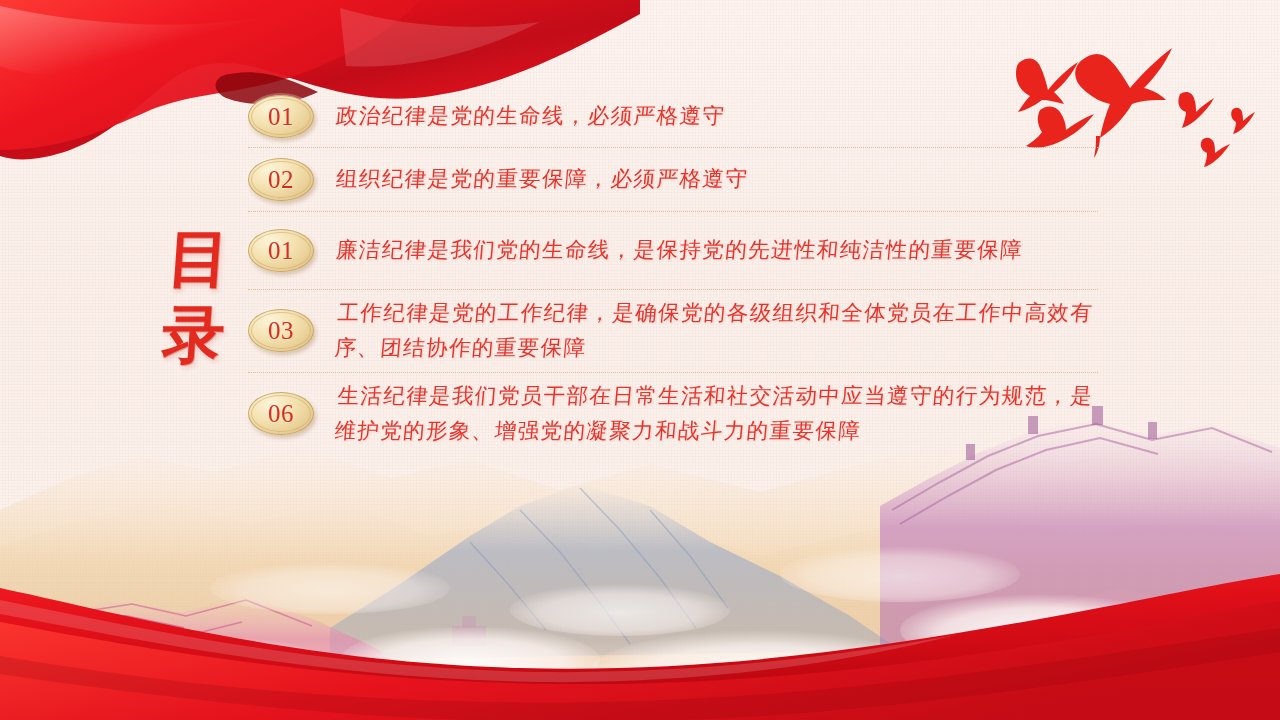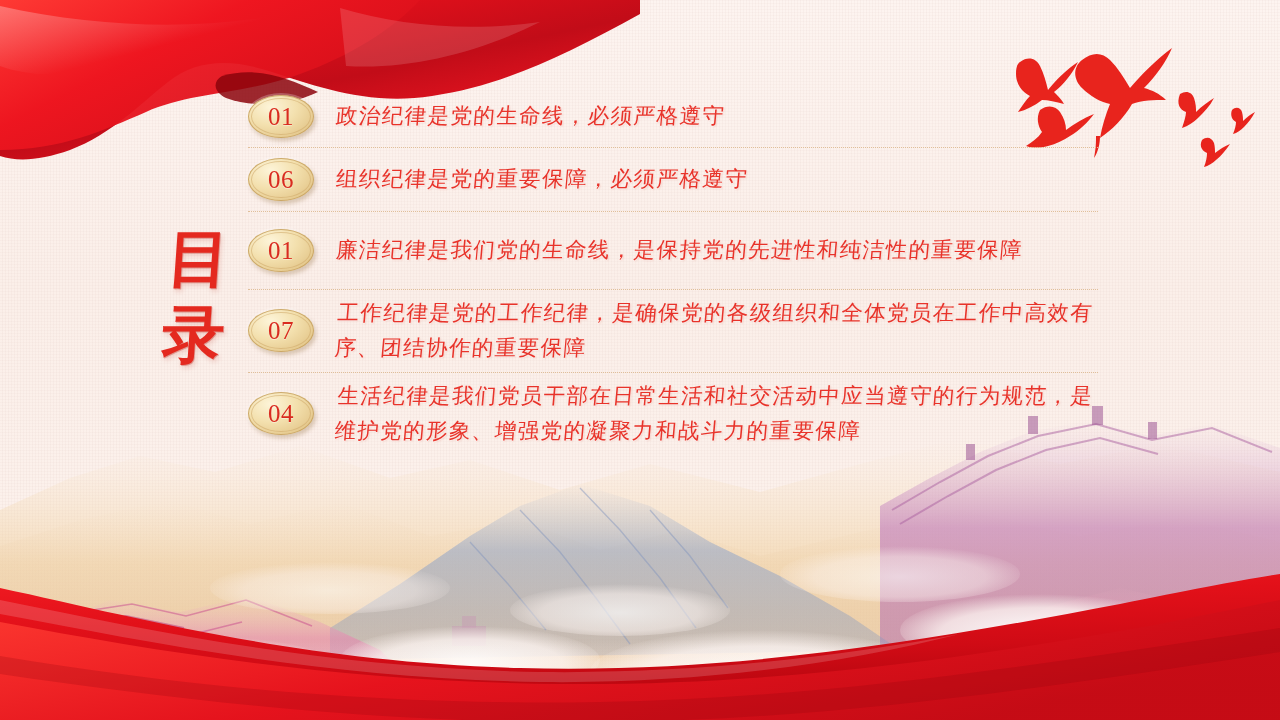--- a/index.html
+++ b/index.html
@@ -317,41 +317,41 @@
 
     <div class="toc-row r1">
       <div class="badge">
         <span class="badge-num">01</span>
       </div>
       <div class="toc-text">政治纪律是党的生命线，必须严格遵守</div>
     </div>
 
     <div class="toc-row r2">
       <div class="badge">
+        <span class="badge-num">02</span>
+      </div>
+      <div class="toc-text">组织纪律是党的重要保障，必须严格遵守</div>
+    </div>
+
+    <div class="toc-row r3">
+      <div class="badge">
+        <span class="badge-num">01</span>
+      </div>
+      <div class="toc-text">廉洁纪律是我们党的生命线，是保持党的先进性和纯洁性的重要保障</div>
+    </div>
+
+    <div class="toc-row r4">
+      <div class="badge">
+        <span class="badge-num">03</span>
+      </div>
+      <div class="toc-text">工作纪律是党的工作纪律，是确保党的各级组织和全体党员在工作中高效有序、团结协作的重要保障</div>
+    </div>
+
+    <div class="toc-row r5">
+      <div class="badge">
         <span class="badge-num">06</span>
       </div>
-      <div class="toc-text">组织纪律是党的重要保障，必须严格遵守</div>
-    </div>
-
-    <div class="toc-row r3">
-      <div class="badge">
-        <span class="badge-num">01</span>
-      </div>
-      <div class="toc-text">廉洁纪律是我们党的生命线，是保持党的先进性和纯洁性的重要保障</div>
-    </div>
-
-    <div class="toc-row r4">
-      <div class="badge">
-        <span class="badge-num">07</span>
-      </div>
-      <div class="toc-text">工作纪律是党的工作纪律，是确保党的各级组织和全体党员在工作中高效有序、团结协作的重要保障</div>
-    </div>
-
-    <div class="toc-row r5">
-      <div class="badge">
-        <span class="badge-num">04</span>
-      </div>
       <div class="toc-text">生活纪律是我们党员干部在日常生活和社交活动中应当遵守的行为规范，是维护党的形象、增强党的凝聚力和战斗力的重要保障</div>
     </div>
 
   </div>
 
 </div>
 
 </body></html>

